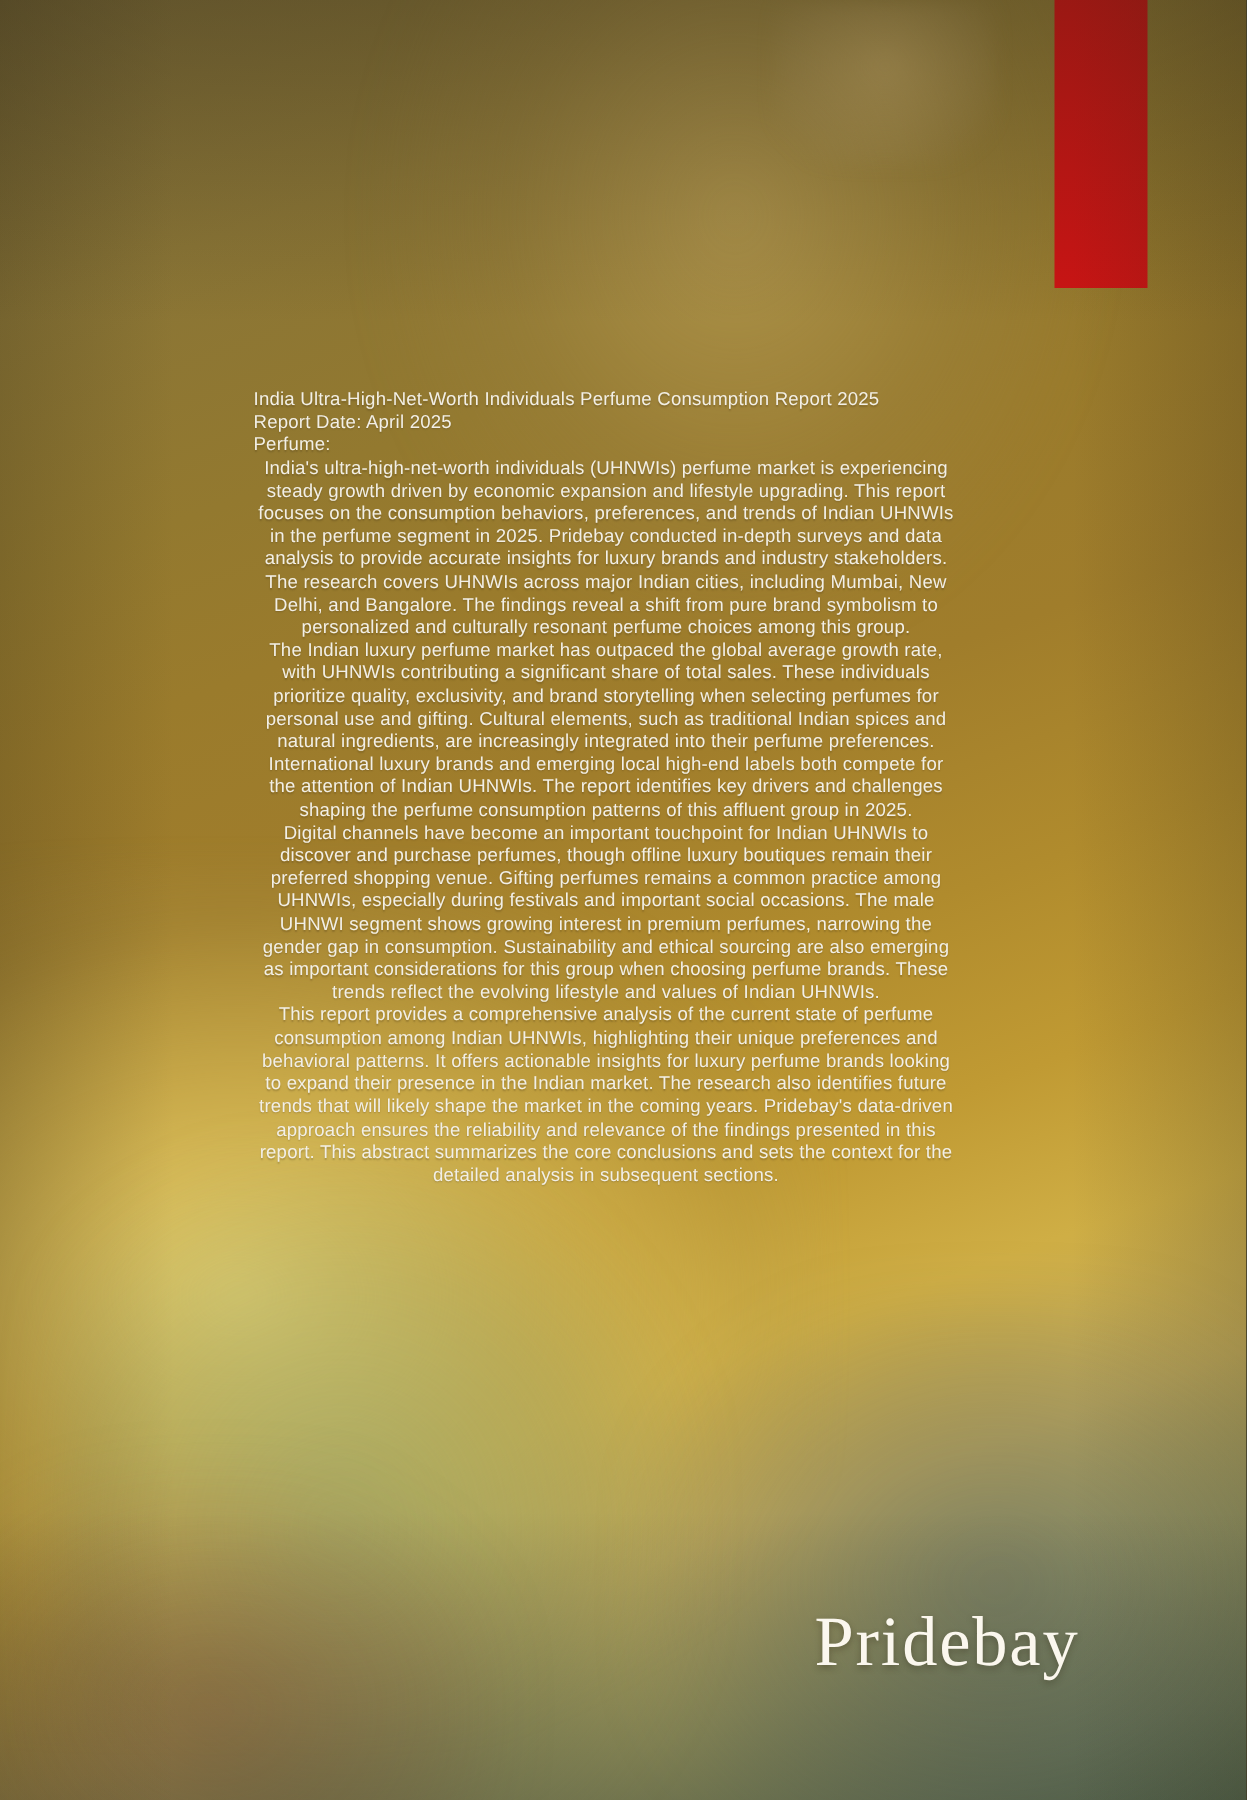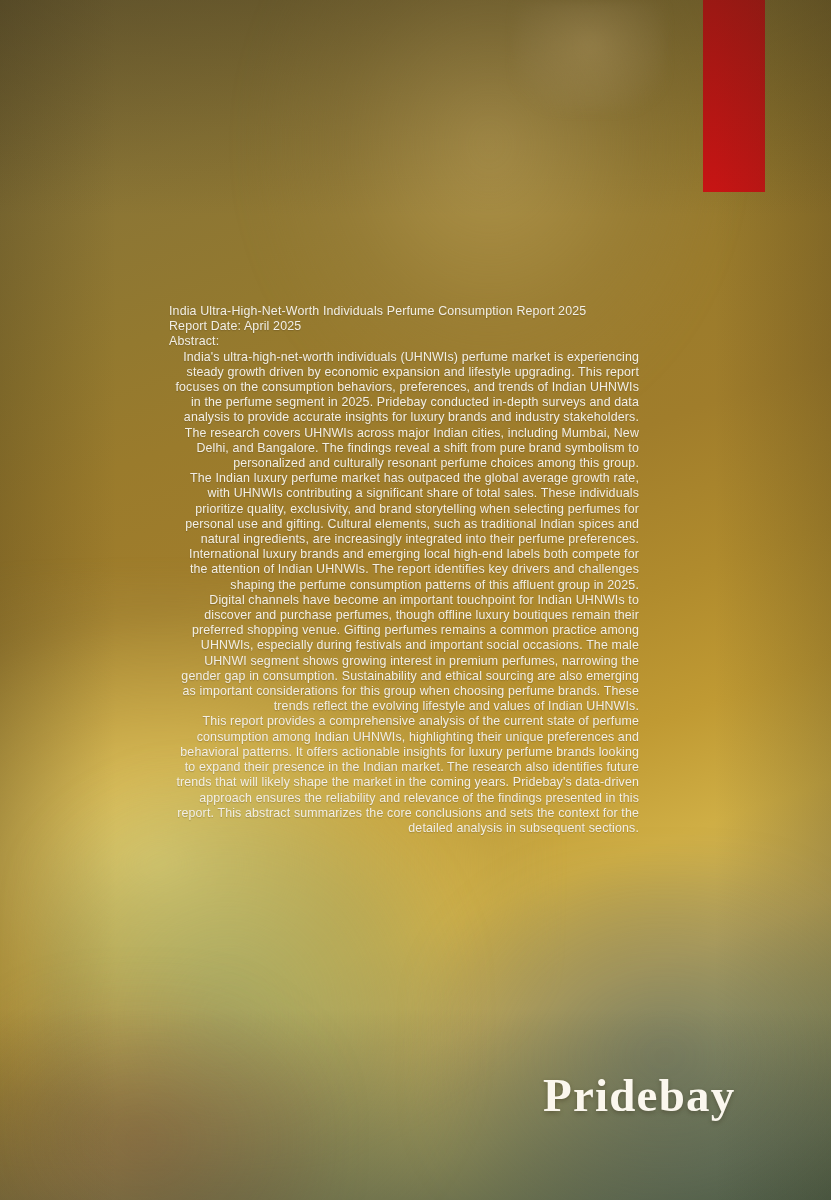--- a/index.html
+++ b/index.html
@@ -132,66 +132,64 @@
   .content {
     position: absolute;
     left: 169px;
     top: 259px;
     width: 470px;
     color: #f2efe6;
     font-size: 12.4px;
     line-height: 15.2px;
     letter-spacing: 0.15px;
     text-shadow: 0 1px 1px rgba(60, 45, 20, 0.25);
-    margin-top: 45px;
   }
   .content .meta-line {
     margin: 0 0 0 0;
   }
   .content .abstract-label {
     margin: 0;
   }
   .content p.para {
     margin: 0;
-    text-align: right;
+    text-align: center;
   }
 
   
   .brand {
     position: absolute;
     left: 543px;
     top: 1068px;
     font-family: "Liberation Serif", "DejaVu Serif", serif;
     font-size: 47px;
     color: #fbf7ee;
     letter-spacing: 1.2px;
     text-shadow: 0 2px 4px rgba(50, 40, 20, 0.35);
     white-space: nowrap;
-    font-weight: bold;
   }
 </style>
 </head>
 <body>
 
 <div class="page">
 
   <div class="bg-base"></div>
   <div class="bg-blob-b"></div>
   <div class="bg-blob-a"></div>
   <div class="bg-blob-c"></div>
   <div class="bg-blob-d"></div>
   <div class="bg-blob-e"></div>
   <div class="soft-square"></div>
   <div class="accent-bar"></div>
   <div class="bg-vignette"></div>
 
   <div class="content">
     <div class="meta-line">India Ultra-High-Net-Worth Individuals Perfume Consumption Report 2025</div>
     <div class="meta-line">Report Date: April 2025</div>
-    <div class="abstract-label">Abstract:</div>
+    <div class="abstract-label">Perfume:</div>
     <p class="para">India's ultra-high-net-worth individuals (UHNWIs) perfume market is experiencing steady growth driven by economic expansion and lifestyle upgrading. This report focuses on the consumption behaviors, preferences, and trends of Indian UHNWIs in the perfume segment in 2025. Pridebay conducted in-depth surveys and data analysis to provide accurate insights for luxury brands and industry stakeholders. The research covers UHNWIs across major Indian cities, including Mumbai, New Delhi, and Bangalore. The findings reveal a shift from pure brand symbolism to personalized and culturally resonant perfume choices among this group.</p>
     <p class="para">The Indian luxury perfume market has outpaced the global average growth rate, with UHNWIs contributing a significant share of total sales. These individuals prioritize quality, exclusivity, and brand storytelling when selecting perfumes for personal use and gifting. Cultural elements, such as traditional Indian spices and natural ingredients, are increasingly integrated into their perfume preferences. International luxury brands and emerging local high-end labels both compete for the attention of Indian UHNWIs. The report identifies key drivers and challenges shaping the perfume consumption patterns of this affluent group in 2025.</p>
     <p class="para">Digital channels have become an important touchpoint for Indian UHNWIs to discover and purchase perfumes, though offline luxury boutiques remain their preferred shopping venue. Gifting perfumes remains a common practice among UHNWIs, especially during festivals and important social occasions. The male UHNWI segment shows growing interest in premium perfumes, narrowing the gender gap in consumption. Sustainability and ethical sourcing are also emerging as important considerations for this group when choosing perfume brands. These trends reflect the evolving lifestyle and values of Indian UHNWIs.</p>
     <p class="para">This report provides a comprehensive analysis of the current state of perfume consumption among Indian UHNWIs, highlighting their unique preferences and behavioral patterns. It offers actionable insights for luxury perfume brands looking to expand their presence in the Indian market. The research also identifies future trends that will likely shape the market in the coming years. Pridebay's data-driven approach ensures the reliability and relevance of the findings presented in this report. This abstract summarizes the core conclusions and sets the context for the detailed analysis in subsequent sections.</p>
   </div>
 
   <div class="brand">Pridebay</div>
 
 </div>
 

